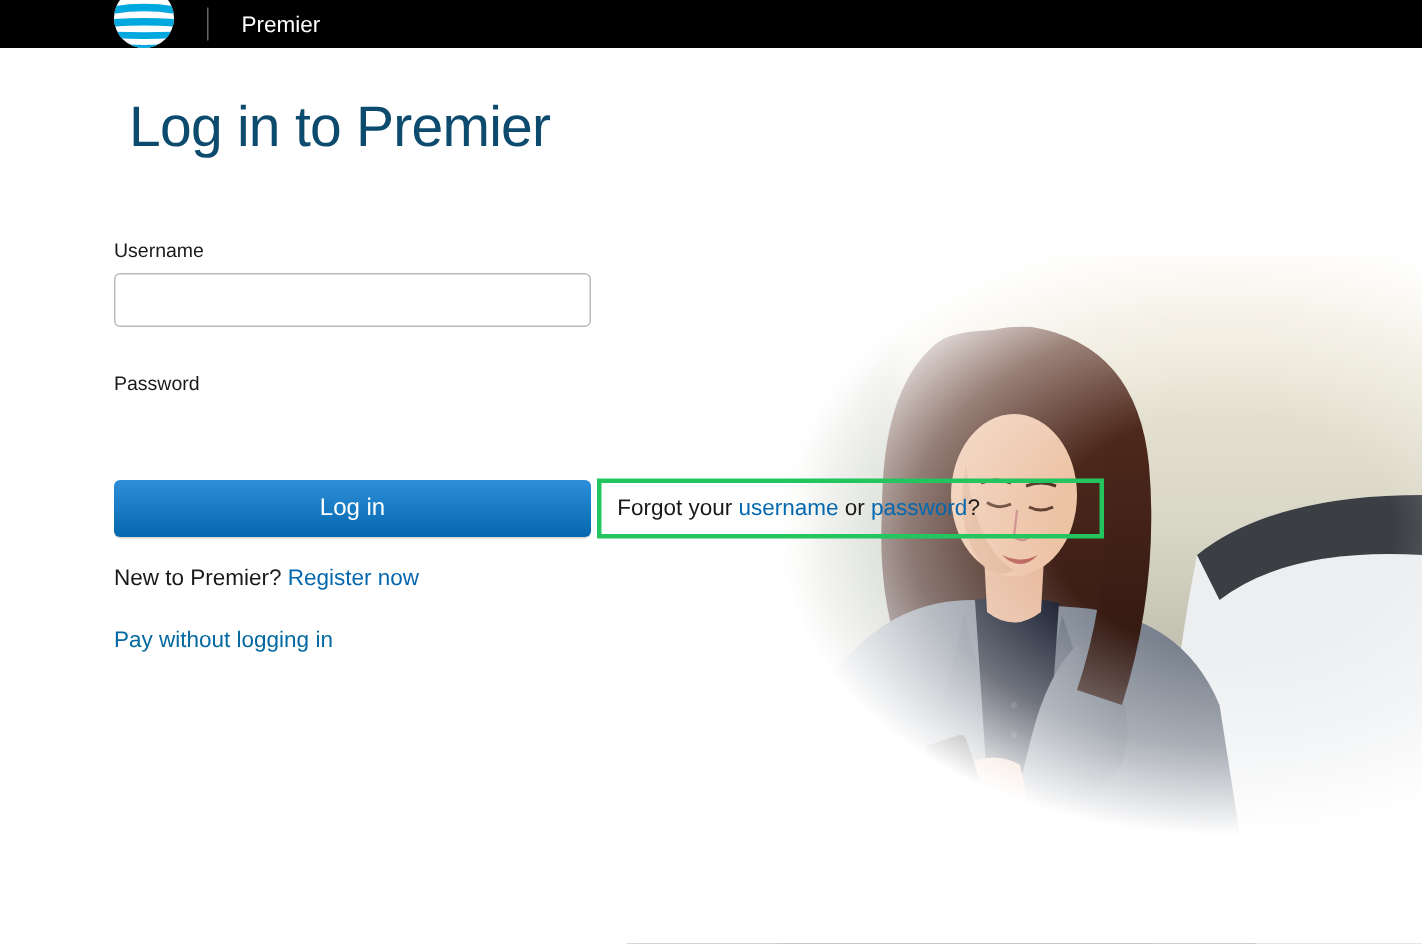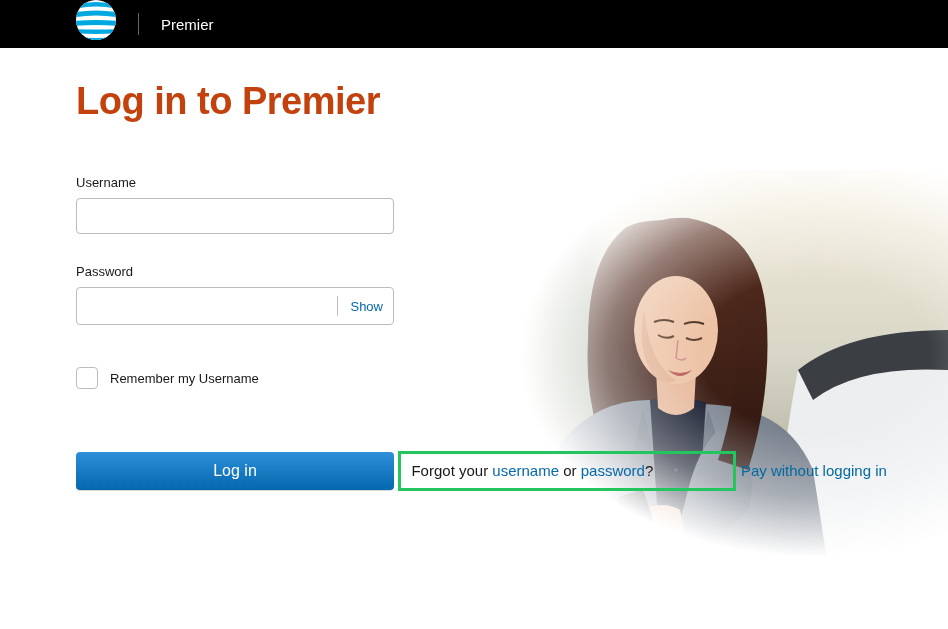--- a/index.html
+++ b/index.html
@@ -7,21 +7,21 @@
       font-family: -apple-system, BlinkMacSystemFont, "Segoe UI", Arial, sans-serif;
       color: #191919;
       background: #fff;
       width: 948px;
       height: 629px;
       overflow: hidden;
       position: relative;
     }
     .header {
       background: #000;
-      height: 48px;
+      height: 32px;
       display: flex;
       align-items: center;
       padding-left: 76px;
     }
     .logo {
       width: 40px;
       height: 40px;
       margin-top: -8px;
     }
     .header-divider {
@@ -36,24 +36,25 @@
       font-weight: 300;
     }
     .main {
       padding-left: 76px;
       padding-top: 32px;
       position: relative;
       z-index: 2;
     }
     .page-title {
       font-size: 38px;
-      font-weight: 700;
-      color: #c2410c;
+      font-weight: 400;
+      color: #0c4a6e;
       margin-bottom: 52px;
       letter-spacing: -0.5px;
+      margin-left: 10px;
     }
     .field-group { margin-bottom: 30px; }
     .field-label {
       font-size: 13px;
       color: #191919;
       margin-bottom: 8px;
       display: block;
     }
     .text-input {
       width: 318px;
@@ -183,40 +184,34 @@
 <div class="main">
   <h1 class="page-title">Log in to Premier</h1>
 
   <div class="field-group">
     <label class="field-label">Username</label>
     <input class="text-input" type="text" style="">
   </div>
 
   <div class="field-group">
     <label class="field-label">Password</label>
-    <div class="password-wrapper">
-      <input type="password" style="">
-      <div class="show-divider"></div>
-      <button class="show-toggle">Show</button>
-    </div>
-  </div>
-
-  <div class="checkbox-row">
-    <div class="checkbox"></div>
-    <span class="checkbox-label">Remember my Username</span>
-  </div>
+  </div>
+
 
   <button class="login-button">Log in</button>
 
   <div class="highlighted">
     <span class="link-row">
       <span>Forgot your </span><span class="link">username</span><span> or </span><span class="link">password</span><span>?</span>
     </span>
   </div>
 
+  <div class="link-row mt">
+    <span>New to Premier? </span><span class="link">Register now</span>
+  </div>
 
   <a class="pay-link">Pay without logging in</a>
 </div>
 
 <div class="hero-image">
   <svg class="svg-photo" width="530" height="460" viewBox="0 0 530 460">
 
     <defs>
       <linearGradient id="bg" x1="0" y1="0" x2="0" y2="1">
         <stop offset="0%" stop-color="#f5eedd"></stop>

